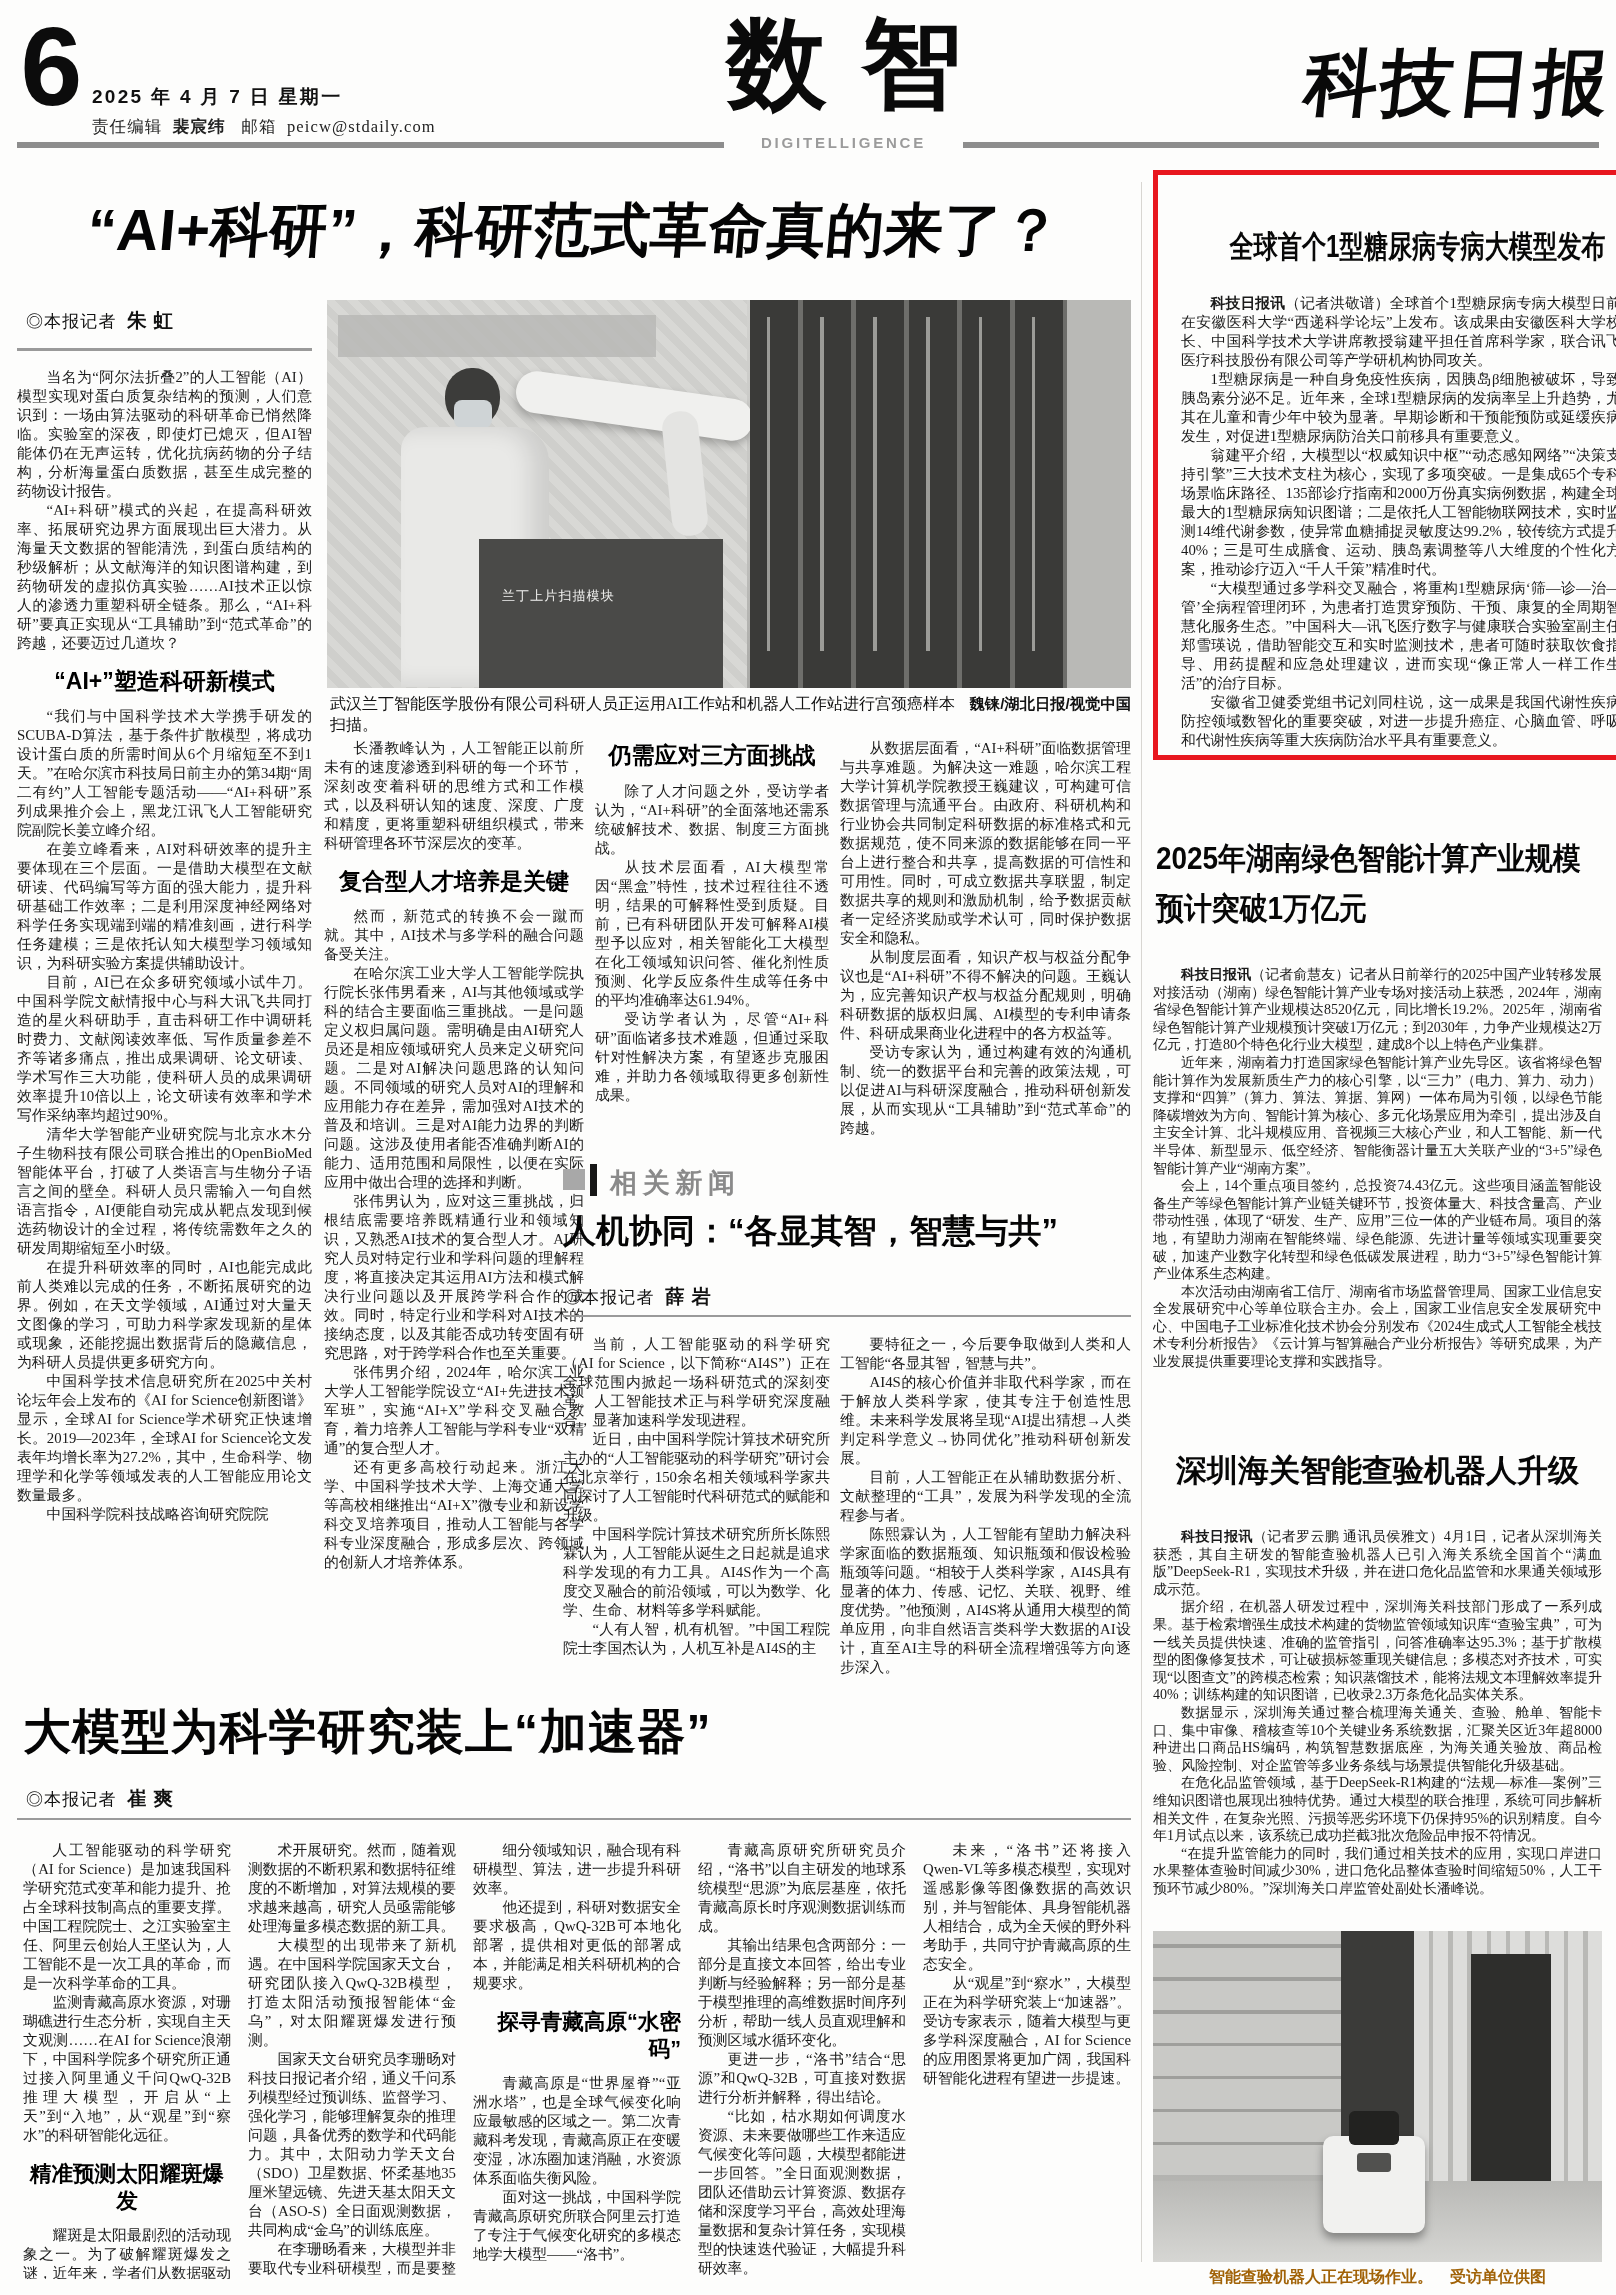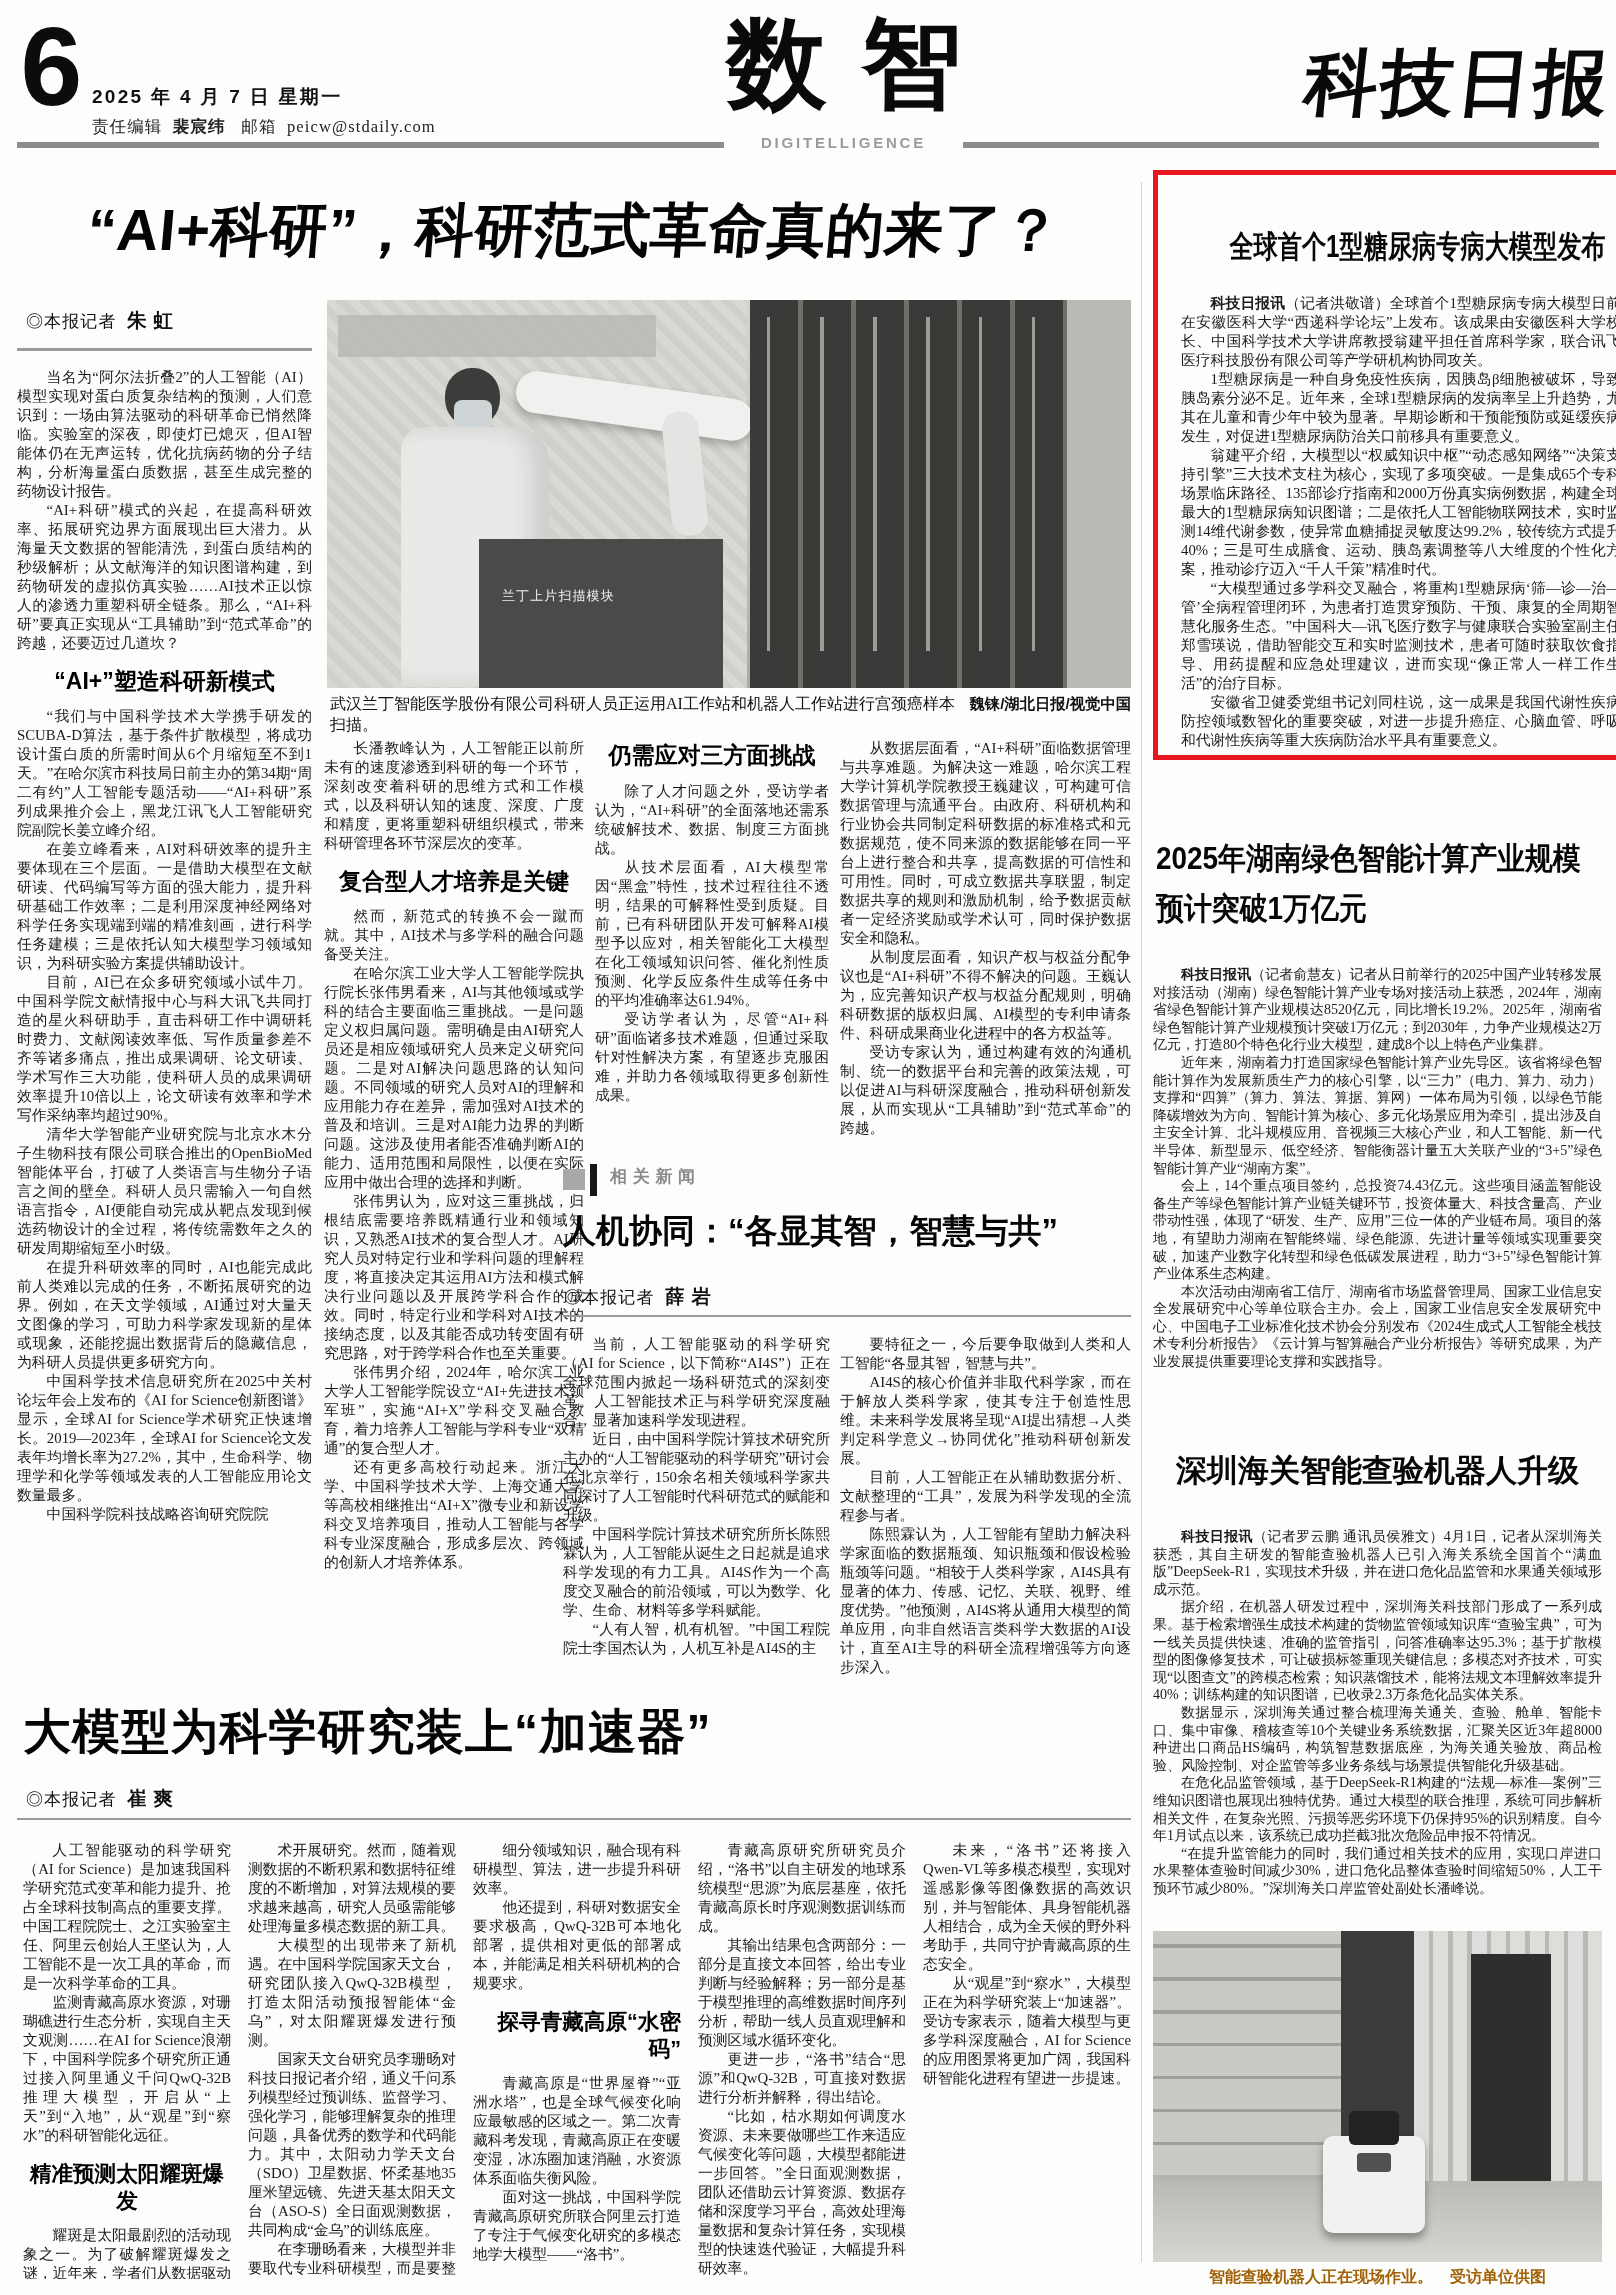--- a/index.html
+++ b/index.html
@@ -44,21 +44,21 @@
   .pm-cabinets { position:absolute; left:423px; top:0; width:318px; height:100%; background:repeating-linear-gradient(90deg,#39393ب 0,#3a3a38 48px,#6e6e6b 48px,#6e6e6b 53px); background:repeating-linear-gradient(90deg,#3a3a38 0 48px,#6e6e6b 48px 53px); }
   .pm-slits { position:absolute; left:423px; top:17px; width:318px; height:86%; background:repeating-linear-gradient(90deg,transparent 0 17px,rgba(235,235,230,.55) 17px 20.5px,transparent 20.5px 53px); }
   .pm-right { position:absolute; right:0; top:0; width:64px; height:100%; background:#b9b9b6; }
   .photo-caption { position:absolute; left:330px; top:694px; width:801px; font-size:16px; line-height:20.5px; color:#111; }
   .photo-caption .credit { float:right; font-weight:700; font-family:"Liberation Sans",sans-serif; font-size:15.3px; }
 
   
   .kicker { position:absolute; left:563px; top:1164px; height:32px; }
   .kicker .sq { position:absolute; left:0; top:4.5px; width:21.6px; height:21.6px; background:#a8a8a8; }
   .kicker .bar { position:absolute; left:27px; top:0; width:6.8px; height:32px; background:#161616; }
-  .kicker .kt { position:absolute; left:47px; top:1.1px; font-family:"Liberation Sans",sans-serif; font-weight:700; font-size:17px; color:#8a8a8a; letter-spacing:5.7px; white-space:nowrap; }
+  .kicker .kt { position:absolute; left:47px; top:1.1px; font-family:"Liberation Sans",sans-serif; font-weight:700; font-size:27px; color:#8a8a8a; letter-spacing:5.7px; white-space:nowrap; }
   .rel-title { position:absolute; left:563px; top:1209px; width:568px; font-family:"Liberation Sans",sans-serif; font-weight:900; font-size:33px; color:#050505; white-space:nowrap; }
 
   
   .accel-headline { position:absolute; left:23px; top:1700px; font-family:"Liberation Sans",sans-serif; font-weight:900; font-size:48px; color:#050505; letter-spacing:1.1px; }
 
   
   .vdiv { position:absolute; left:1141px; top:182px; width:1.1px; height:2080px; background:#d8d6d2; }
   .red-box { position:absolute; left:1153px; top:170px; width:496px; height:590px; border:5.1px solid #e8171f; background:#fdfdfc; padding:17px 23px 0; }
   .red-box .rb-title { margin:34px 0 26px; text-align:center; font-family:"Liberation Sans",sans-serif; font-weight:900; font-size:31px; white-space:nowrap; transform:scaleX(.78); transform-origin:center; color:#080808; }
   .rb-body { font-size:14.8px; line-height:19px; text-align:justify; color:#1a1a1a; overflow:hidden; height:489px; }

